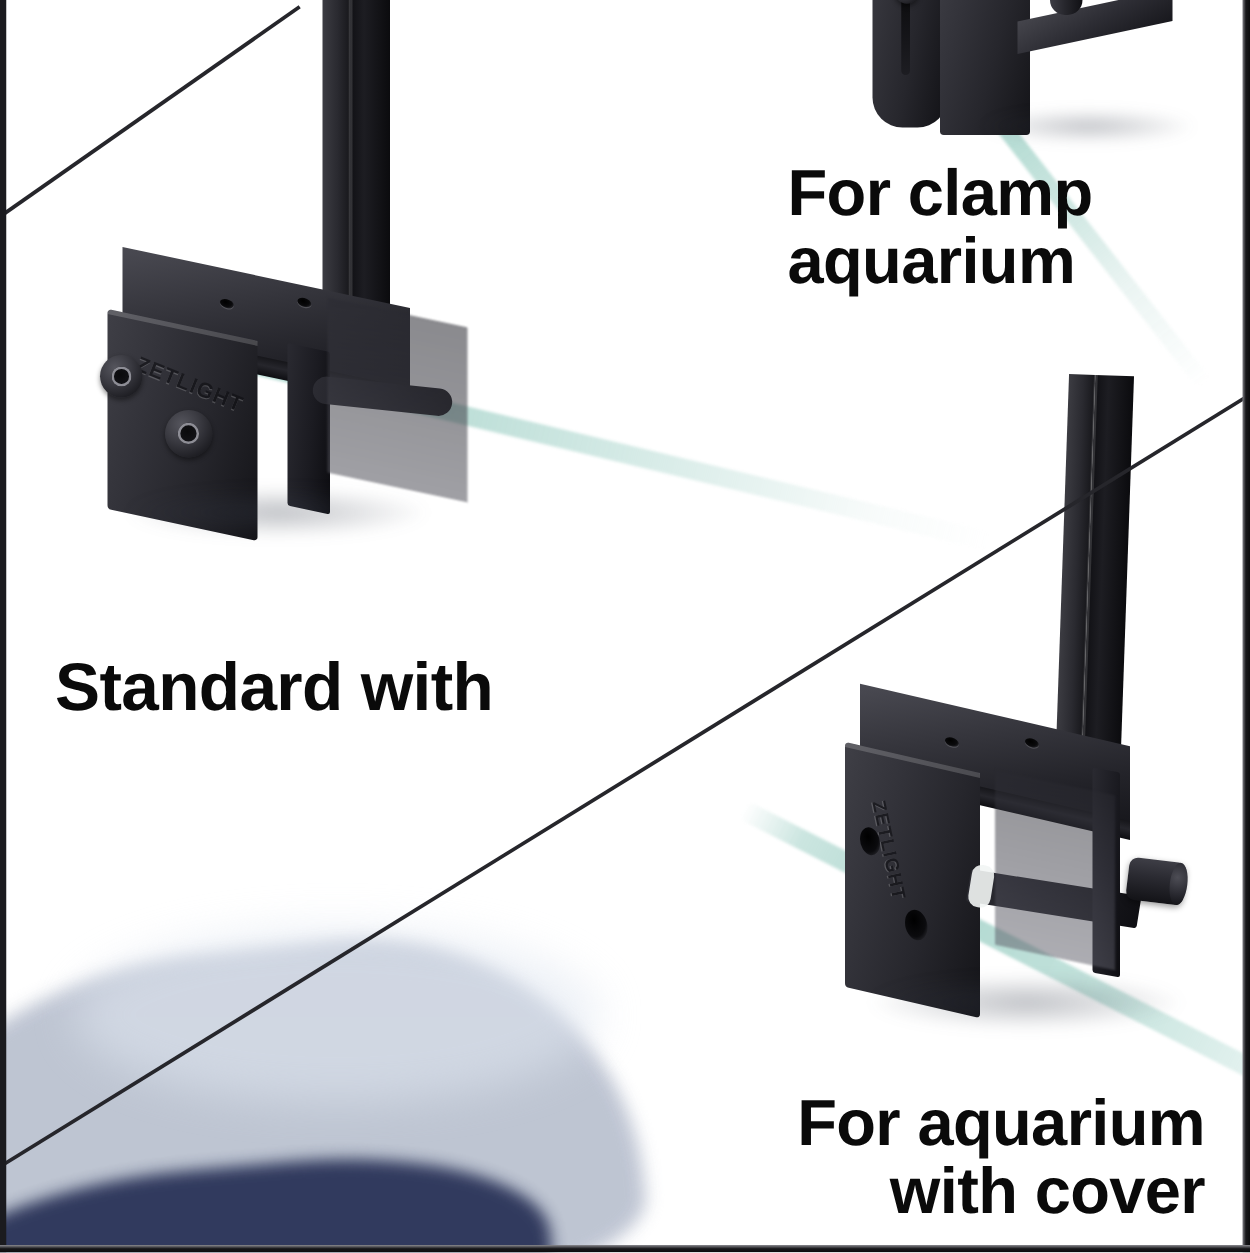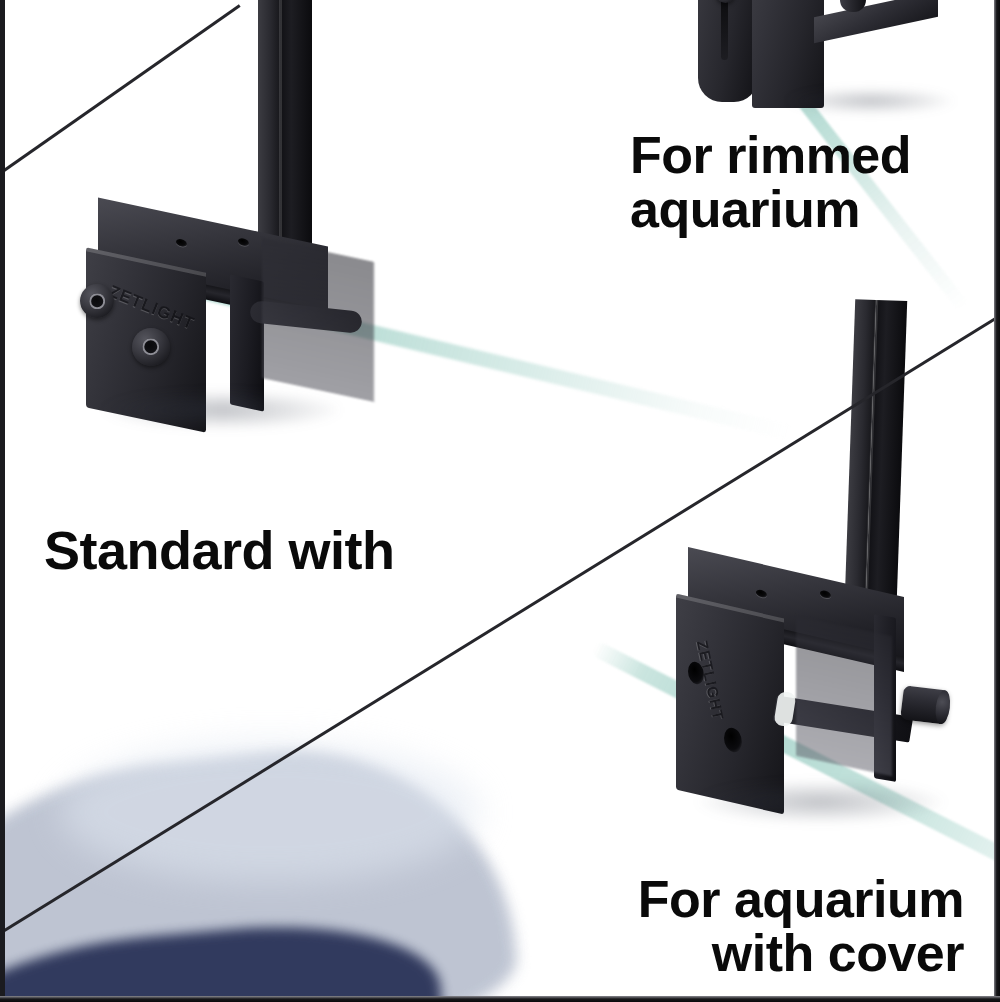--- a/index.html
+++ b/index.html
@@ -343,21 +343,21 @@
                               transform:rotate(7deg);">
       <div class="cap"></div>
     </div>
 
     <div class="shadow" style="left:60px;top:480px;width:250px;height:44px;"></div>
   </div>
 
   <div class="divider divider-top"></div>
   <div class="divider divider-main"></div>
 
-  <div class="caption" id="caption-rimmed">For rimmed
+  <div class="caption" id="caption-rimmed">For clamp
 aquarium</div>
 
   <div class="caption" id="caption-standard">Standard with</div>
 
   <div class="caption" id="caption-cover">For aquarium
 with cover</div>
 
   <div class="border-edge border-left"></div>
   <div class="border-edge border-right"></div>
   <div class="border-edge border-bottom"></div>

